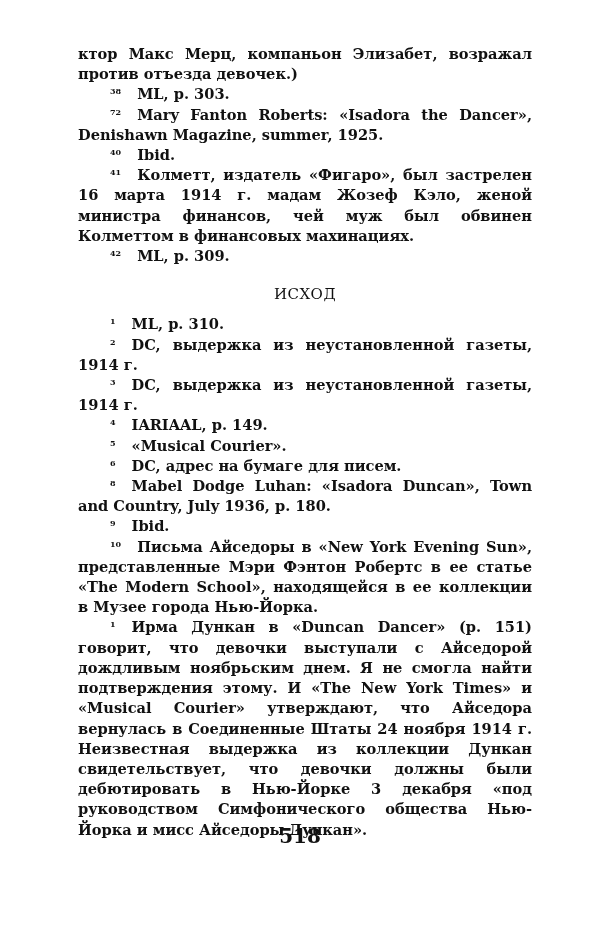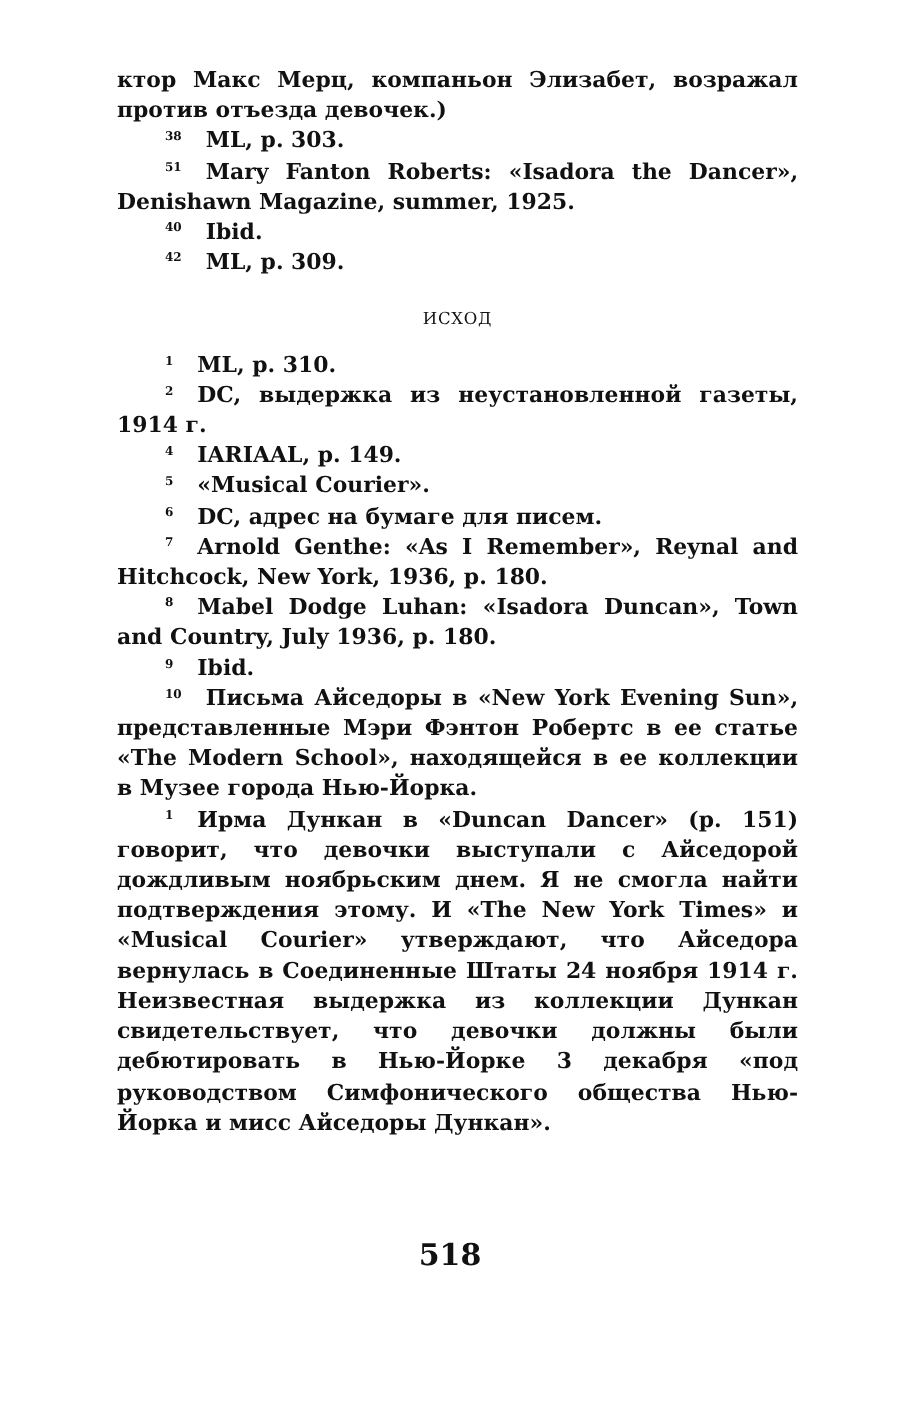--- a/index.html
+++ b/index.html
@@ -10,48 +10,49 @@
   .page {
     position: absolute; left: 78px; top: 44px; width: 454px;
     font-size: 14.6px; line-height: 20.2px; font-weight: bold;
     text-align: justify;
   }
   .p { margin: 0; }
   .note { text-indent: 32px; }
   .cont { text-indent: 0; }
   sup { font-size: 8px; vertical-align: 5px; line-height: 0; margin-right: 16px; }
   .heading {
-    text-align: center; font-weight: normal; font-size: 11px; letter-spacing: 0.5px;
+    text-align: center; font-weight: normal; font-size: 15px; letter-spacing: 0.5px;
     margin: 18px 0 10px 0;
   }
   .heading.h2 { margin: 22px 0 12px 0; }
   .pagenum {
     position: absolute; left: 0; width: 600px; top: 824px; text-align: center;
     font-size: 20px; font-weight: bold; font-family: "DejaVu Serif", serif;
   }
 </style>
 </head>
 <body>
 
 <div class="page">
   <p class="p cont">ктор Макс Мерц, компаньон Элизабет, возражал против отъезда девочек.)</p>
 
   <p class="p note"><sup>38</sup><span>ML, p. 303.</span></p>
-  <p class="p note"><sup>51</sup><span>Mary Fanton Roberts: «Isadora the Dancer», Denishawn Magazine, summer, 1925.</span></p>
+  <p class="p note"><sup>72</sup><span>Mary Fanton Roberts: «Isadora the Dancer», Denishawn Magazine, summer, 1925.</span></p>
   <p class="p note"><sup>40</sup><span>Ibid.</span></p>
+  <p class="p note"><sup>41</sup><span>Колметт, издатель «Фигаро», был застрелен 16 марта 1914 г. мадам Жозеф Кэло, женой министра финансов, чей муж был обвинен Колметтом в финансовых махинациях.</span></p>
   <p class="p note"><sup>42</sup><span>ML, p. 309.</span></p>
 
   <div class="heading">ИСХОД</div>
 
   <p class="p note"><sup>1</sup><span>ML, p. 310.</span></p>
   <p class="p note"><sup>2</sup><span>DC, выдержка из неустановленной газеты, 1914 г.</span></p>
+  <p class="p note"><sup>3</sup><span>DC, выдержка из неустановленной газеты, 1914 г.</span></p>
   <p class="p note"><sup>4</sup><span>IARIAAL, p. 149.</span></p>
   <p class="p note"><sup>5</sup><span>«Musical Courier».</span></p>
   <p class="p note"><sup>6</sup><span>DC, адрес на бумаге для писем.</span></p>
-  <p class="p note"><sup>7</sup><span>Arnold Genthe: «As I Remember», Reynal and Hitchcock, New York, 1936, p. 180.</span></p>
   <p class="p note"><sup>8</sup><span>Mabel Dodge Luhan: «Isadora Duncan», Town and Country, July 1936, p. 180.</span></p>
   <p class="p note"><sup>9</sup><span>Ibid.</span></p>
   <p class="p note"><sup>10</sup><span>Письма Айседоры в «New York Evening Sun», представленные Мэри Фэнтон Робертс в ее статье «The Modern School», находящейся в ее коллекции в Музее города Нью-Йорка.</span></p>
 
 
   <p class="p note"><sup>1</sup><span>Ирма Дункан в «Duncan Dancer» (p. 151) говорит, что девочки выступали с Айседорой дождливым ноябрьским днем. Я не смогла найти подтверждения этому. И «The New York Times» и «Musical Courier» утверждают, что Айседора вернулась в Соединенные Штаты 24 ноября 1914 г. Неизвестная выдержка из коллекции Дункан свидетельствует, что девочки должны были дебютировать в Нью-Йорке 3 декабря «под руководством Симфонического общества Нью-Йорка и мисс Айседоры Дункан».</span></p>
 
 </div>
 
 <div class="pagenum">518</div>

